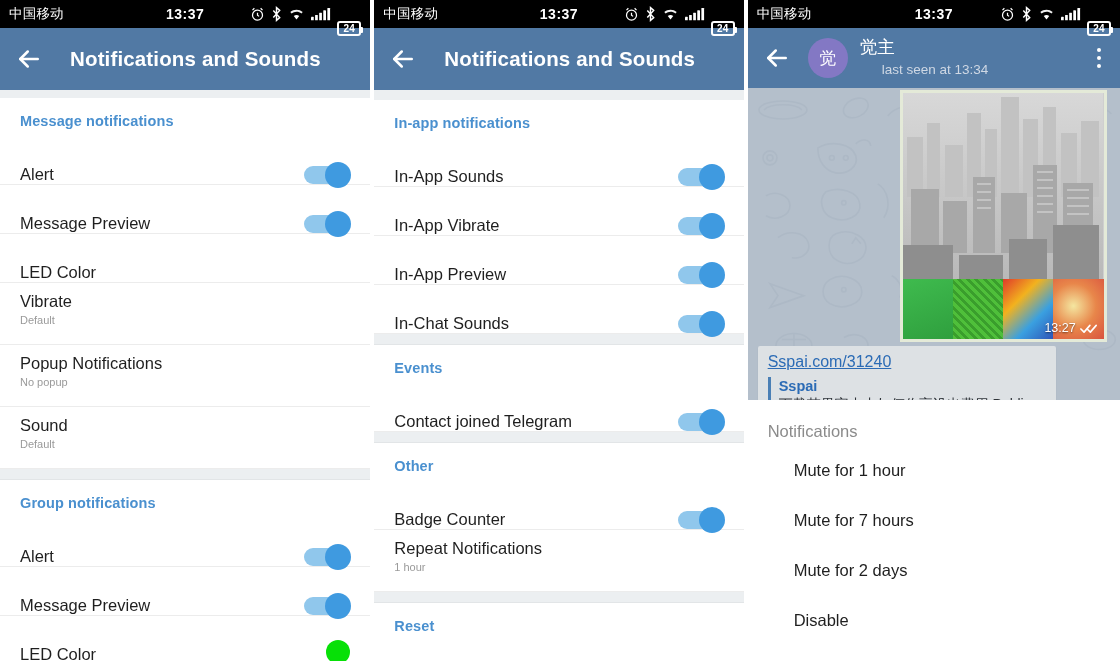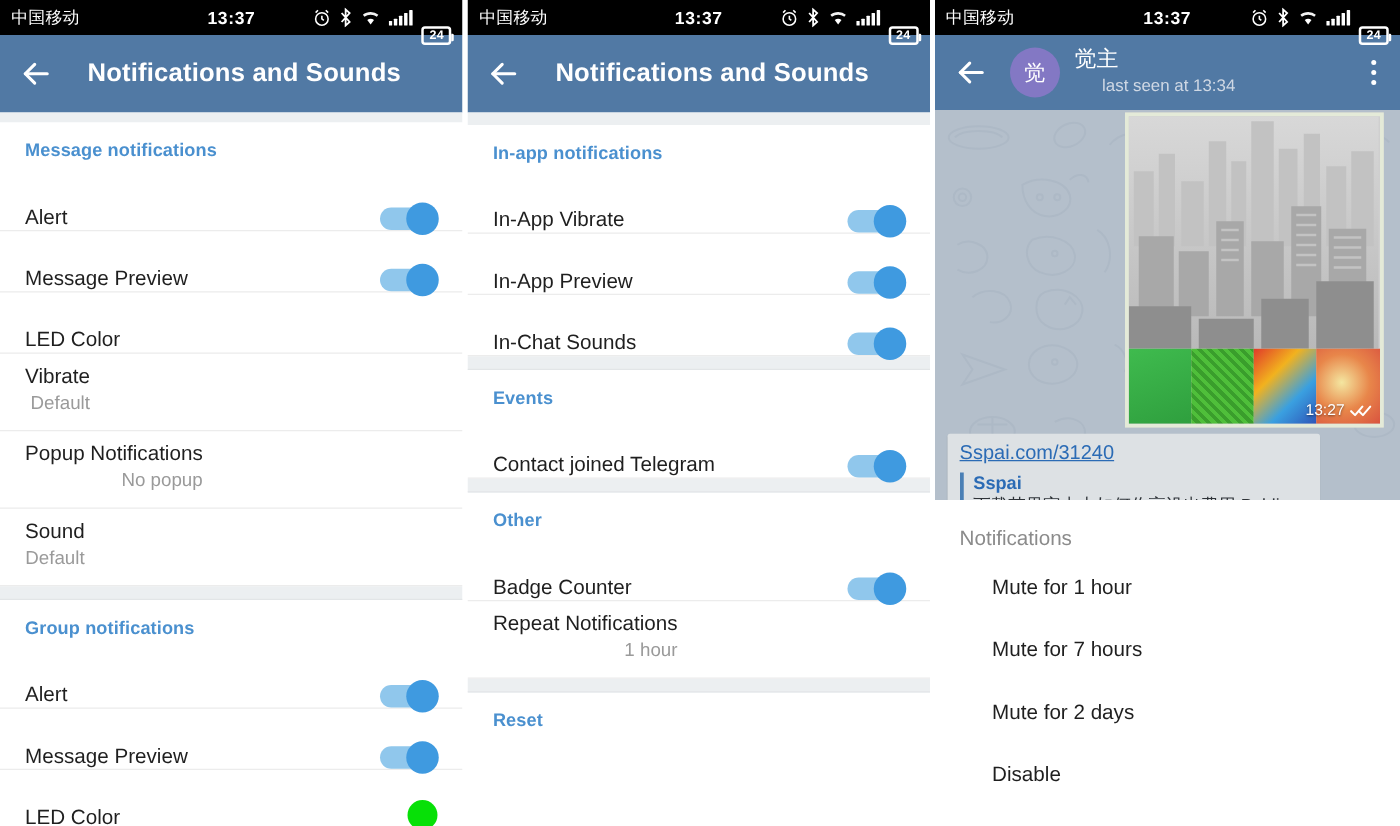--- a/index.html
+++ b/index.html
@@ -103,21 +103,21 @@
   .row {
     position: relative;
     display: flex; align-items: flex-end;
     padding: 0 20px;
     min-height: 49px;
     border-bottom: 1px solid #ececec;
   }
   .row.tall { min-height: 62px; align-items: flex-start; padding-top: 9px; }
   .row-texts { display: flex; flex-direction: column; justify-content: center; }
   .row-label { font-size: 16.5px; color: #1f1f1f; }
-  .row-value { font-size: 15px; color: #9a9a9a; margin-top: 3px; text-align: right; }
+  .row-value { font-size: 11px; color: #9a9a9a; margin-top: 3px; }
   .row-right { margin-left: auto; display: flex; align-items: center; }
 
   .toggle {
     width: 46px; height: 18px; border-radius: 10px;
     background: #90c7ec; position: relative; cursor: pointer;
   }
   .toggle::after {
     content: ""; position: absolute; right: -1px; top: -4px;
     width: 26px; height: 26px; border-radius: 50%;
     background: #3f9ae0;
@@ -358,20 +358,28 @@
             <path d="M11 18l-6-6 6-6"></path>
         </svg>
       </span>
       <span class="appbar-title">Notifications and Sounds</span>
     </div>
     <div class="appbar-strip2"></div>
 
     <div class="list">
       <div class="section-header">In-app notifications</div>
 
+      <div class="row">
+        <div class="row-texts">
+          <span class="row-label">In-App Sounds</span>
+        </div>
+        <div class="row-right">
+          <div class="toggle"></div>
+        </div>
+      </div>
 
       <div class="row">
         <div class="row-texts">
           <span class="row-label">In-App Vibrate</span>
         </div>
         <div class="row-right">
           <div class="toggle"></div>
         </div>
       </div>
 

